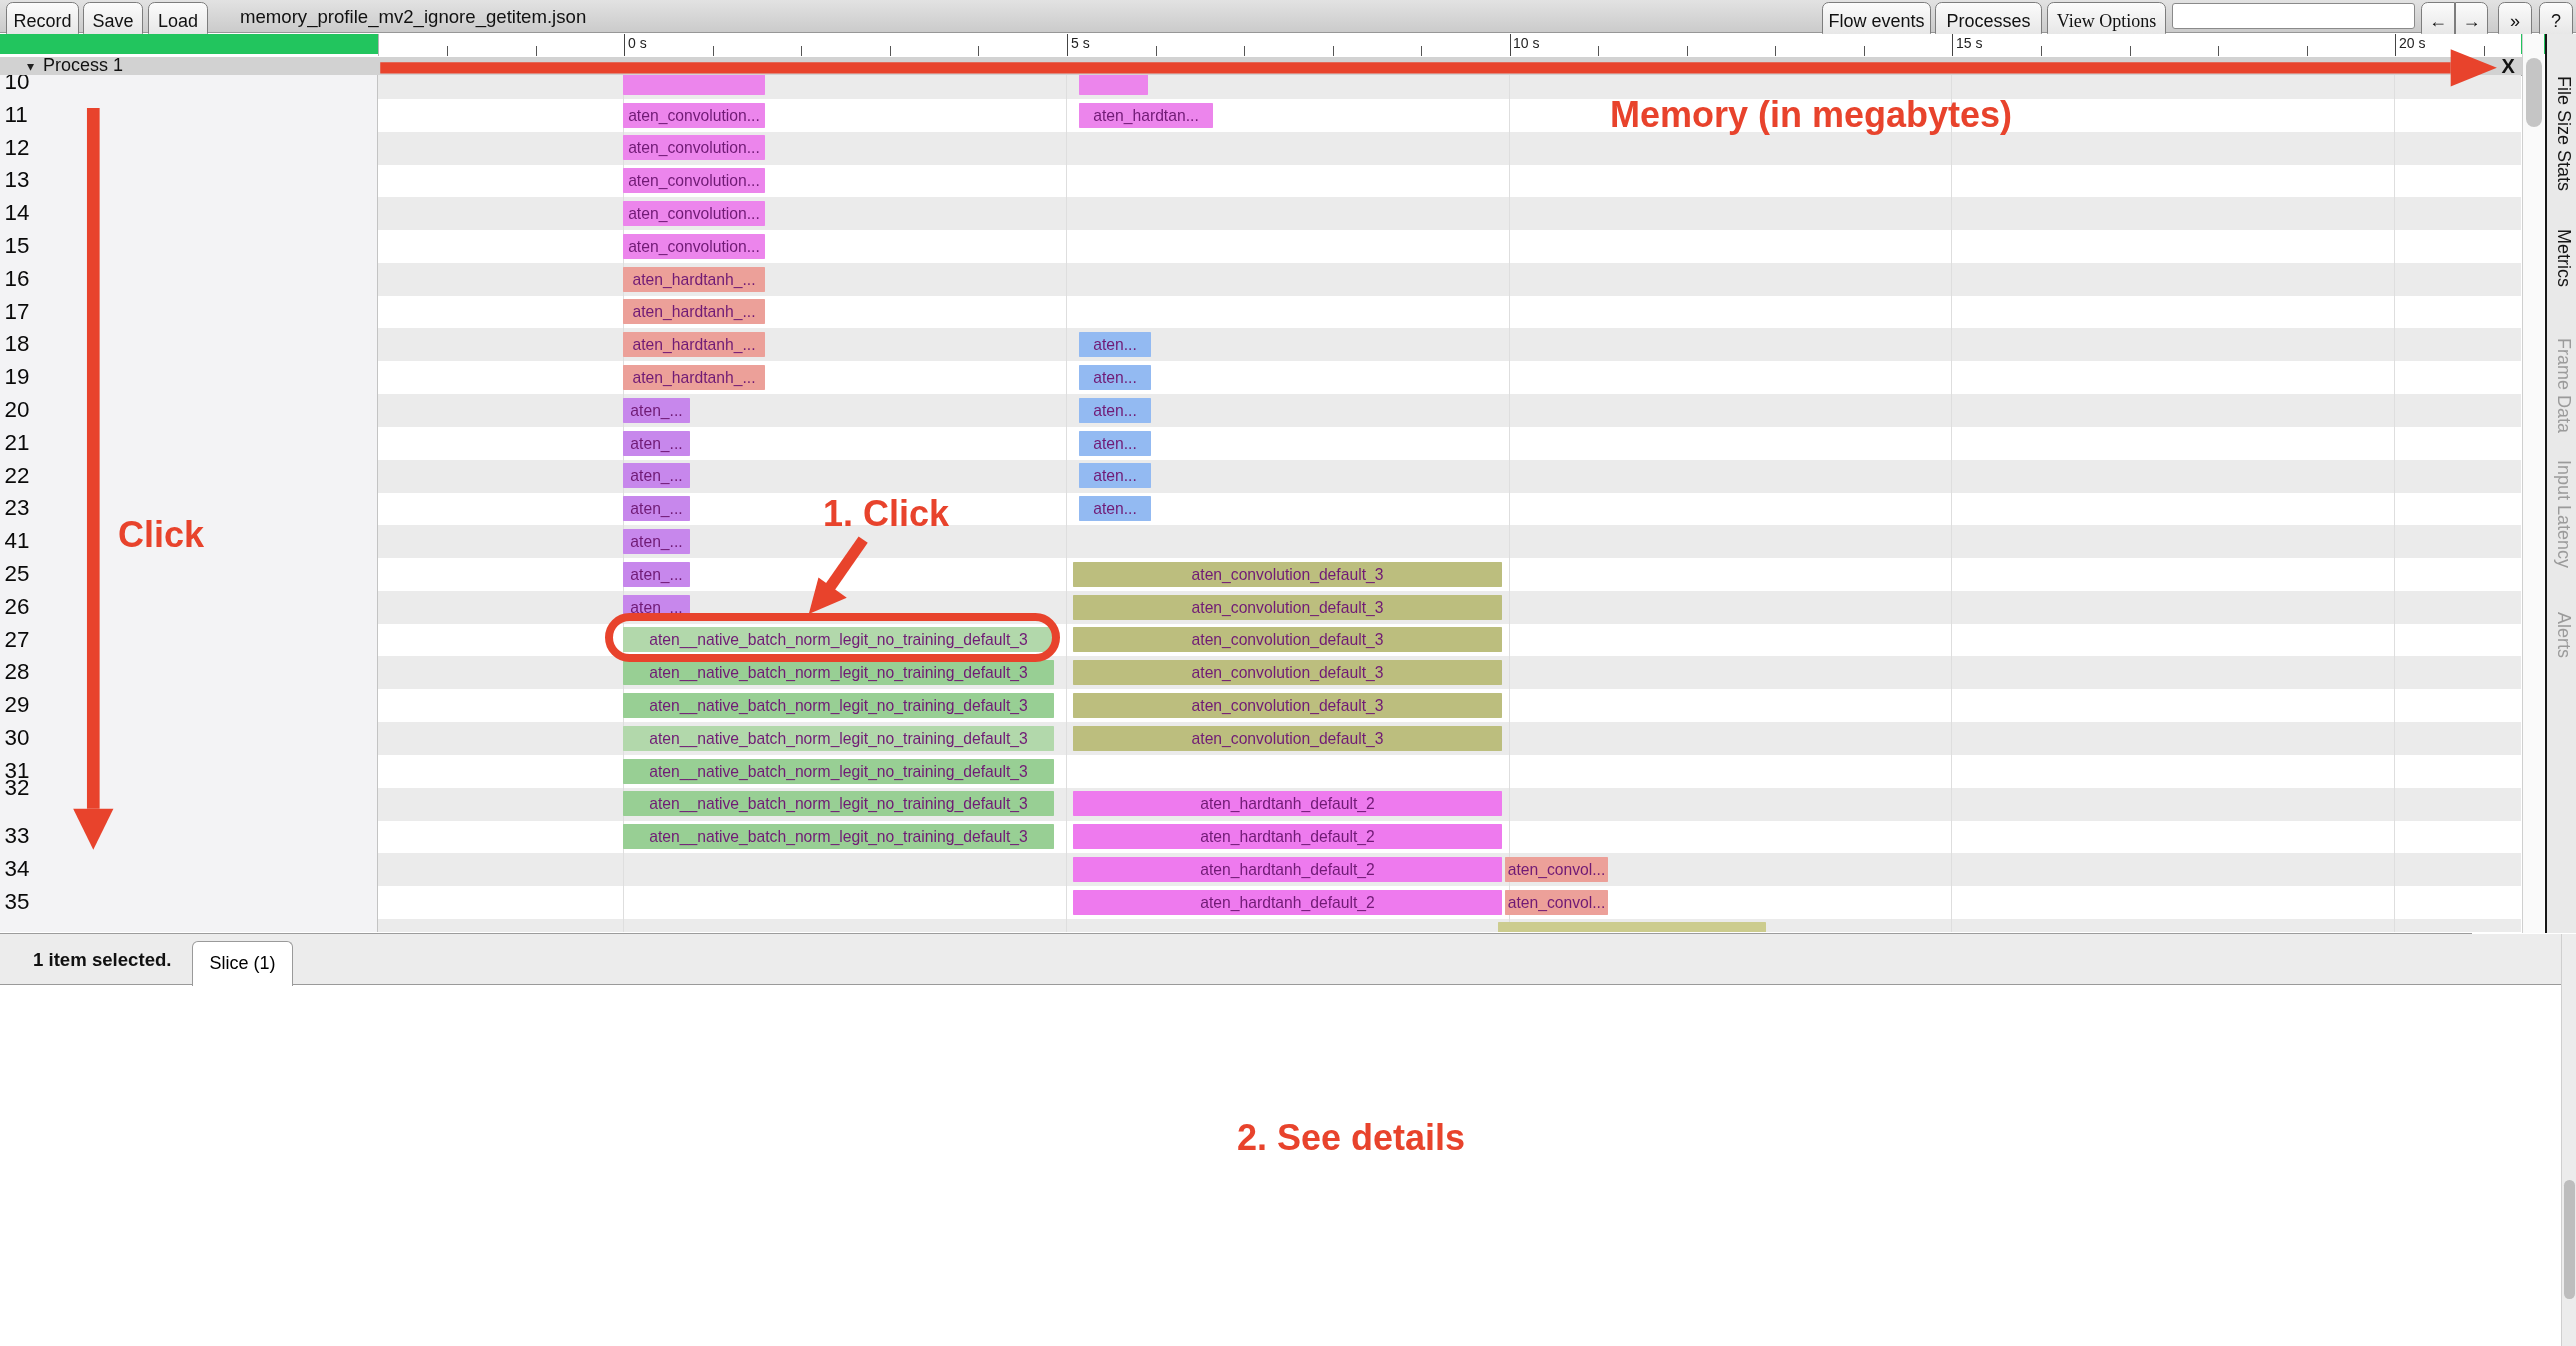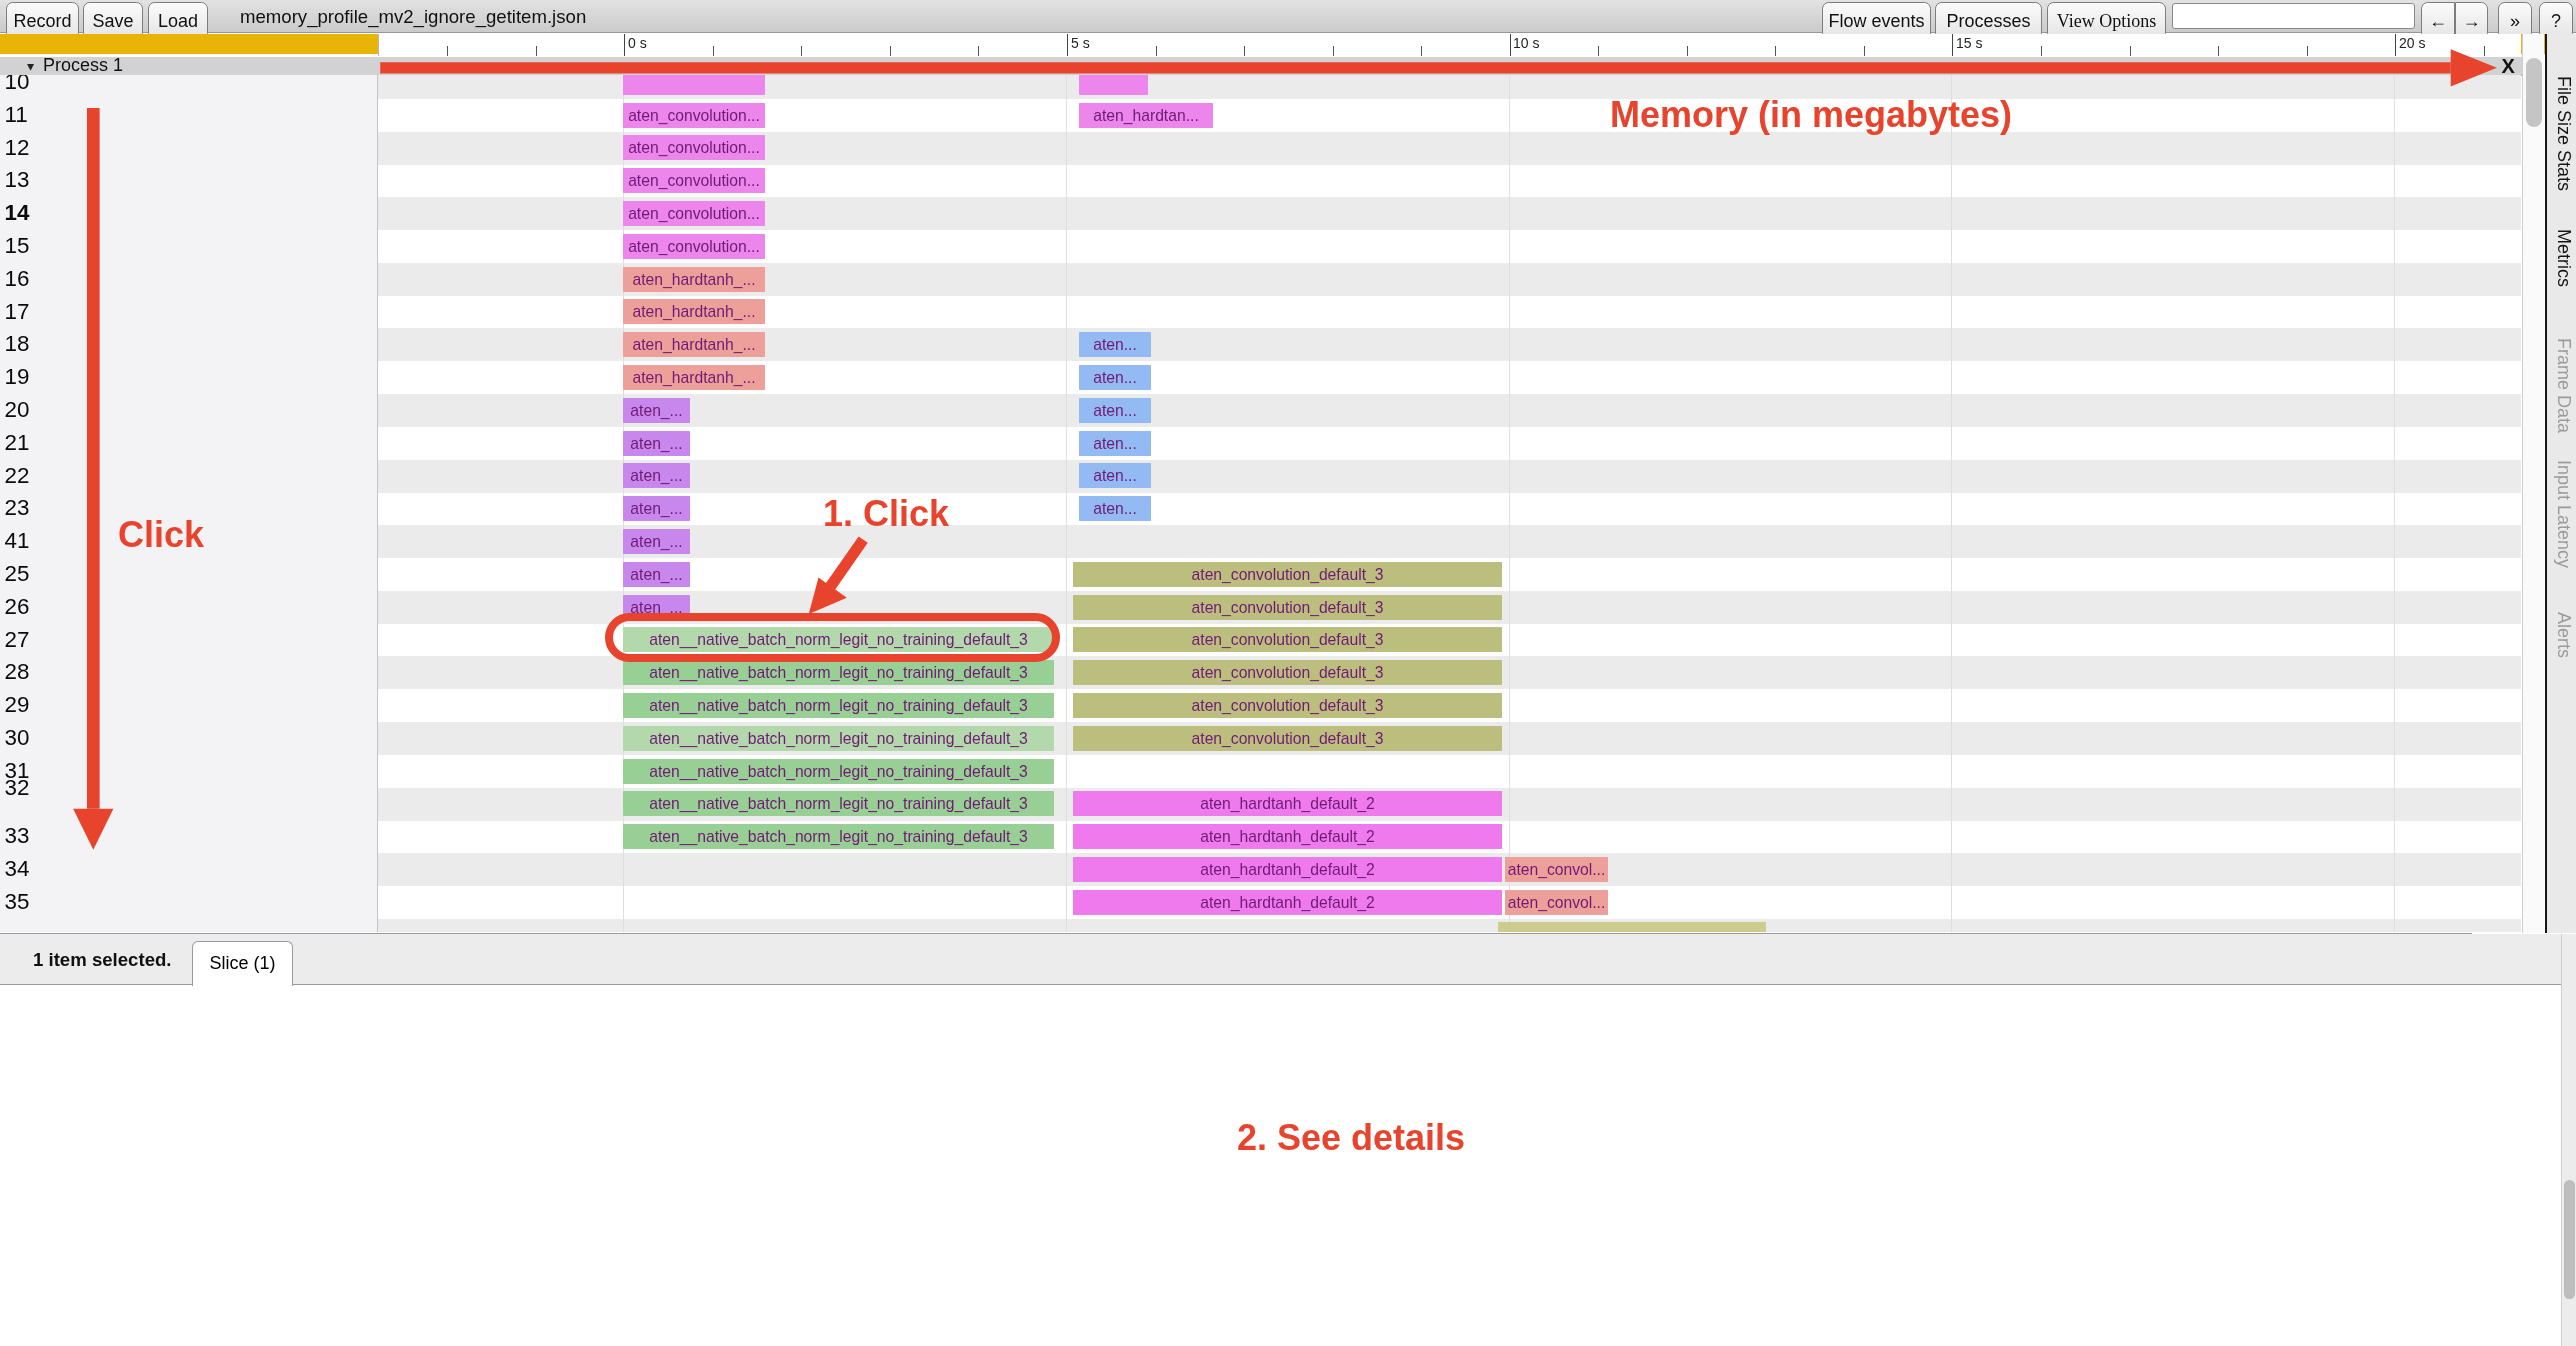--- a/index.html
+++ b/index.html
@@ -13,21 +13,21 @@
     background:linear-gradient(#e2e2e2,#cbcbcb); border-bottom:1.5px solid #979797; }
   .tbtn { position:absolute; top:2.2px; height:38px; background:linear-gradient(#fbfbfb,#e4e4e4);
     border:1.5px solid #7d7d7d; border-radius:6.7px; font-size:18px; color:#111;
     display:flex; align-items:center; justify-content:center; cursor:default; }
   .filename { position:absolute; left:240px; top:0; height:33px; display:flex; align-items:center;
     font-size:18.6px; color:#111; }
   .search { position:absolute; left:2172px; top:3px; width:243px; height:26px;
     background:#fff; border:1.5px solid #8a8a8a; border-radius:3px; font-size:16.4px; padding:0 6px;
     font-family:"Liberation Sans", sans-serif; }
   
-  .ruler { position:absolute; left:0; top:34px; width:2576px; height:20px; background:#eab308; }
+  .ruler { position:absolute; left:0; top:34px; width:2576px; height:20px; background:#22c55e; }
   .ruler-white { position:absolute; left:378px; top:0; width:2143px; height:22.4px; background:#fff;
     border-left:0.7px solid #b5b5b5; }
   .tick-major { position:absolute; top:0; width:0.7px; height:22.4px; background:#444; }
   .tick-minor { position:absolute; top:12px; width:0.7px; height:10.4px; background:#555; }
   .tick-label { position:absolute; top:0.7px; font-size:14px; color:#222; white-space:nowrap; }
   
   .process-bar { position:absolute; left:0; top:57px; width:2522px; height:18.6px;
     background:#d2d2d2; border-bottom:0.7px solid #a2a2a2; display:flex; align-items:center; }
   .process-bar .tri { font-size:14px; margin-left:27px; margin-right:9px; color:#222; }
   .process-bar .plabel { font-size:18px; color:#111; }
@@ -194,21 +194,21 @@
         <div class="slice" style="left: 1505px; top: 782px; width: 103px; background: rgb(236, 160, 153);">aten_convol...</div>
         <div class="slice" style="left: 1073px; top: 815px; width: 429px; background: rgb(238, 122, 238);">aten_hardtanh_default_2</div>
         <div class="slice" style="left: 1505px; top: 815px; width: 103px; background: rgb(236, 160, 153);">aten_convol...</div>
         <div class="slice" style="left: 1498px; top: 847px; width: 268px; background: rgb(204, 204, 142);"></div>
       </div>
     <div class="label-panel" id="label-panel">
         <div class="row-num" style="top: -6px;">10</div>
         <div class="row-num" style="top: 27px;">11</div>
         <div class="row-num" style="top: 60px;">12</div>
         <div class="row-num" style="top: 92px;">13</div>
-        <div class="row-num" style="top: 125px; font-weight: bold;">14</div>
+        <div class="row-num" style="top: 125px;">14</div>
         <div class="row-num" style="top: 158px;">15</div>
         <div class="row-num" style="top: 191px;">16</div>
         <div class="row-num" style="top: 224px;">17</div>
         <div class="row-num" style="top: 256px;">18</div>
         <div class="row-num" style="top: 289px;">19</div>
         <div class="row-num" style="top: 322px;">20</div>
         <div class="row-num" style="top: 355px;">21</div>
         <div class="row-num" style="top: 388px;">22</div>
         <div class="row-num" style="top: 420px;">23</div>
         <div class="row-num" style="top: 453px;">41</div>

